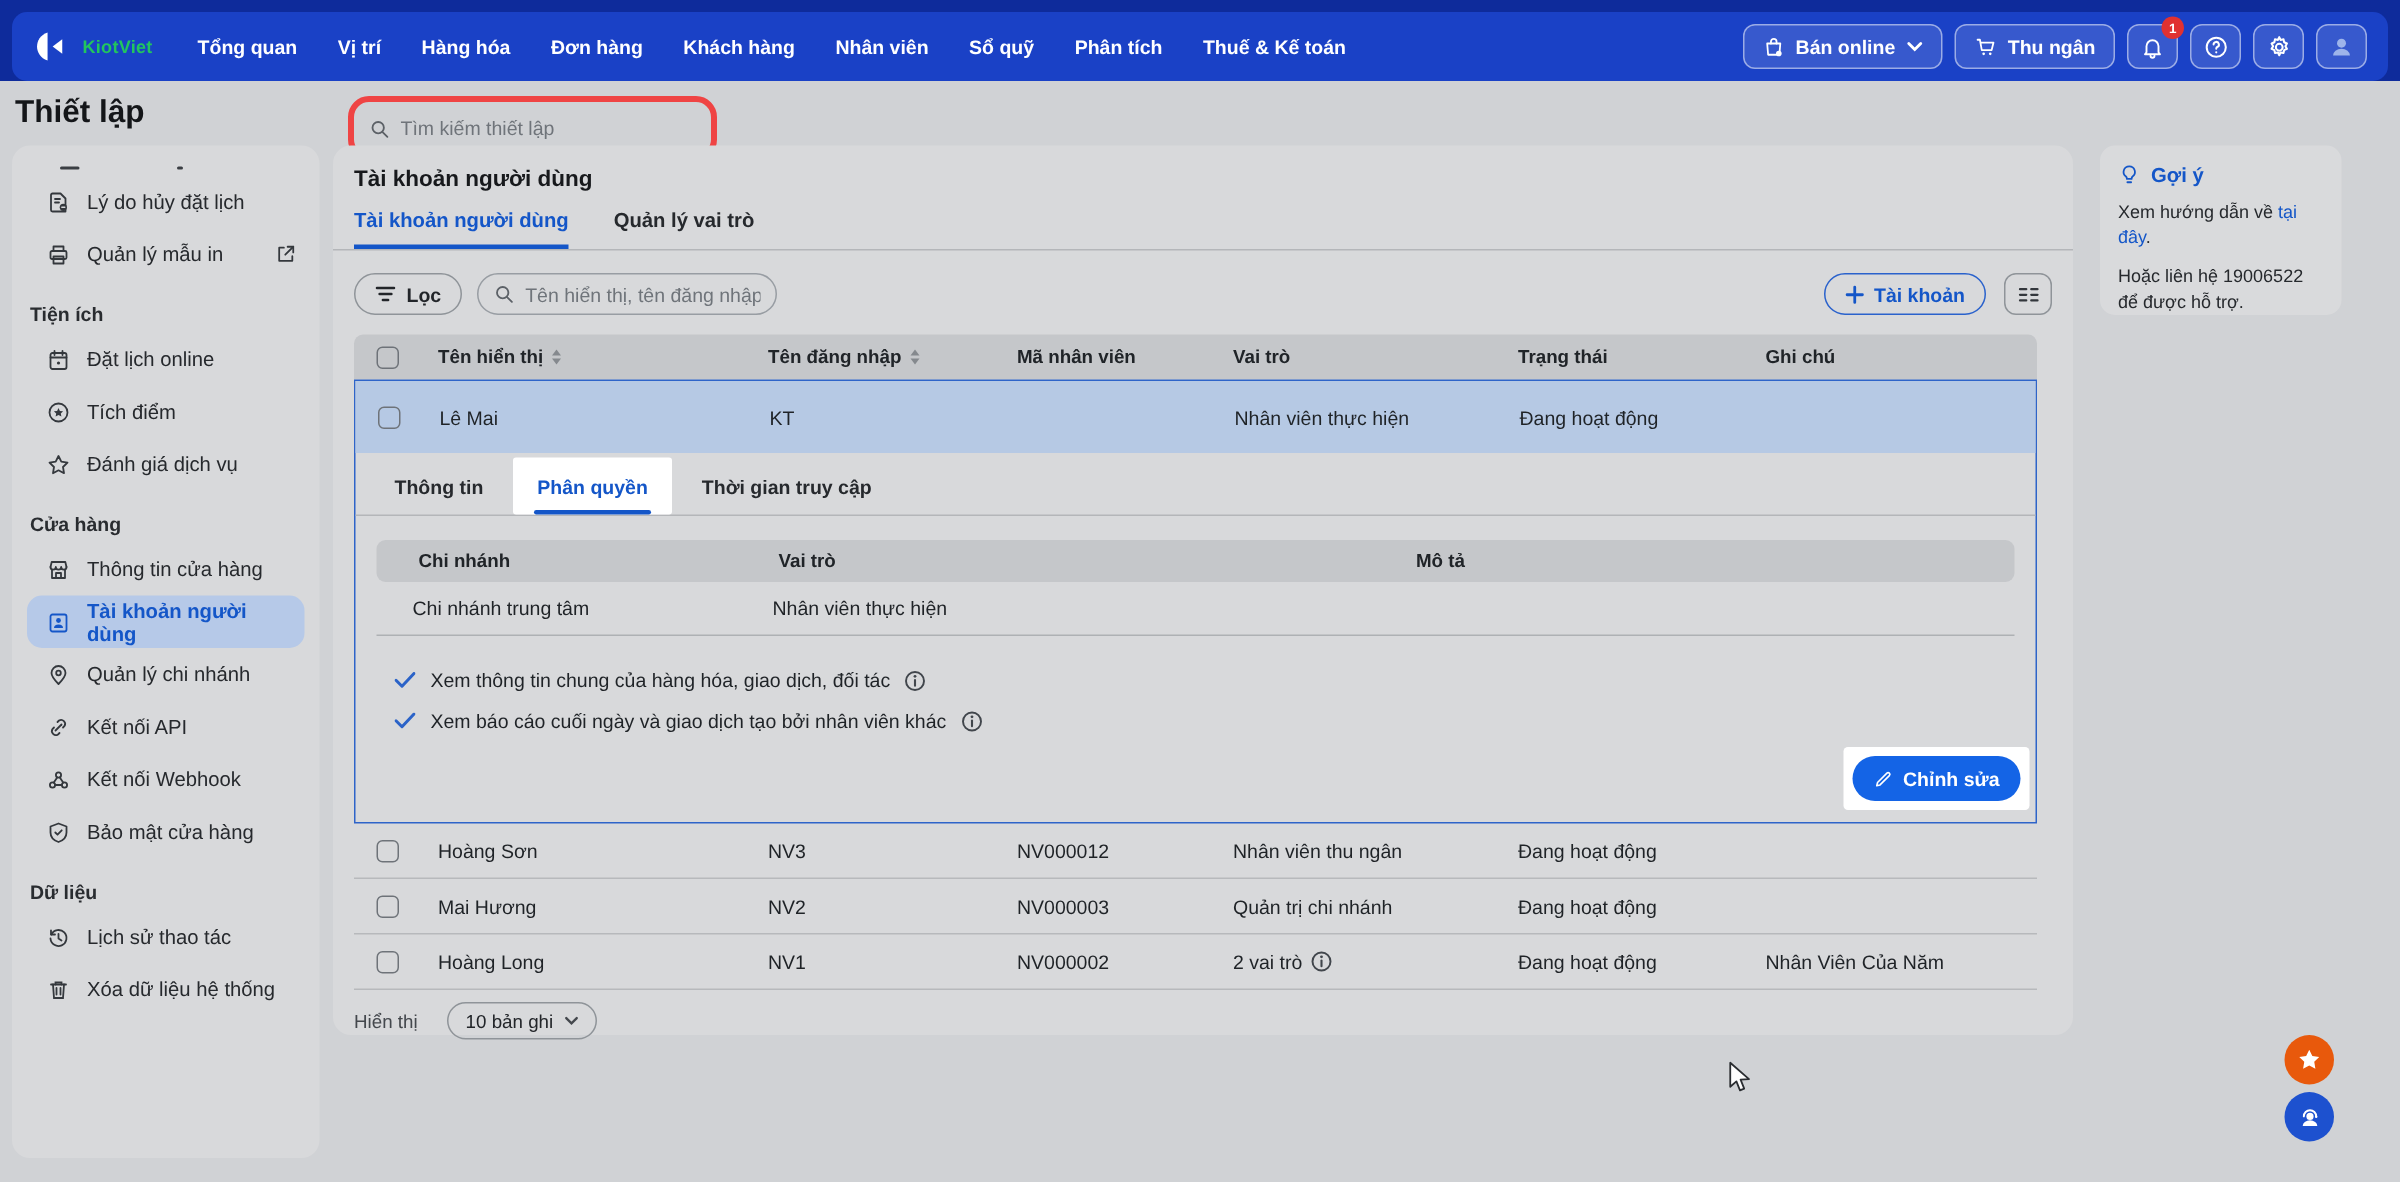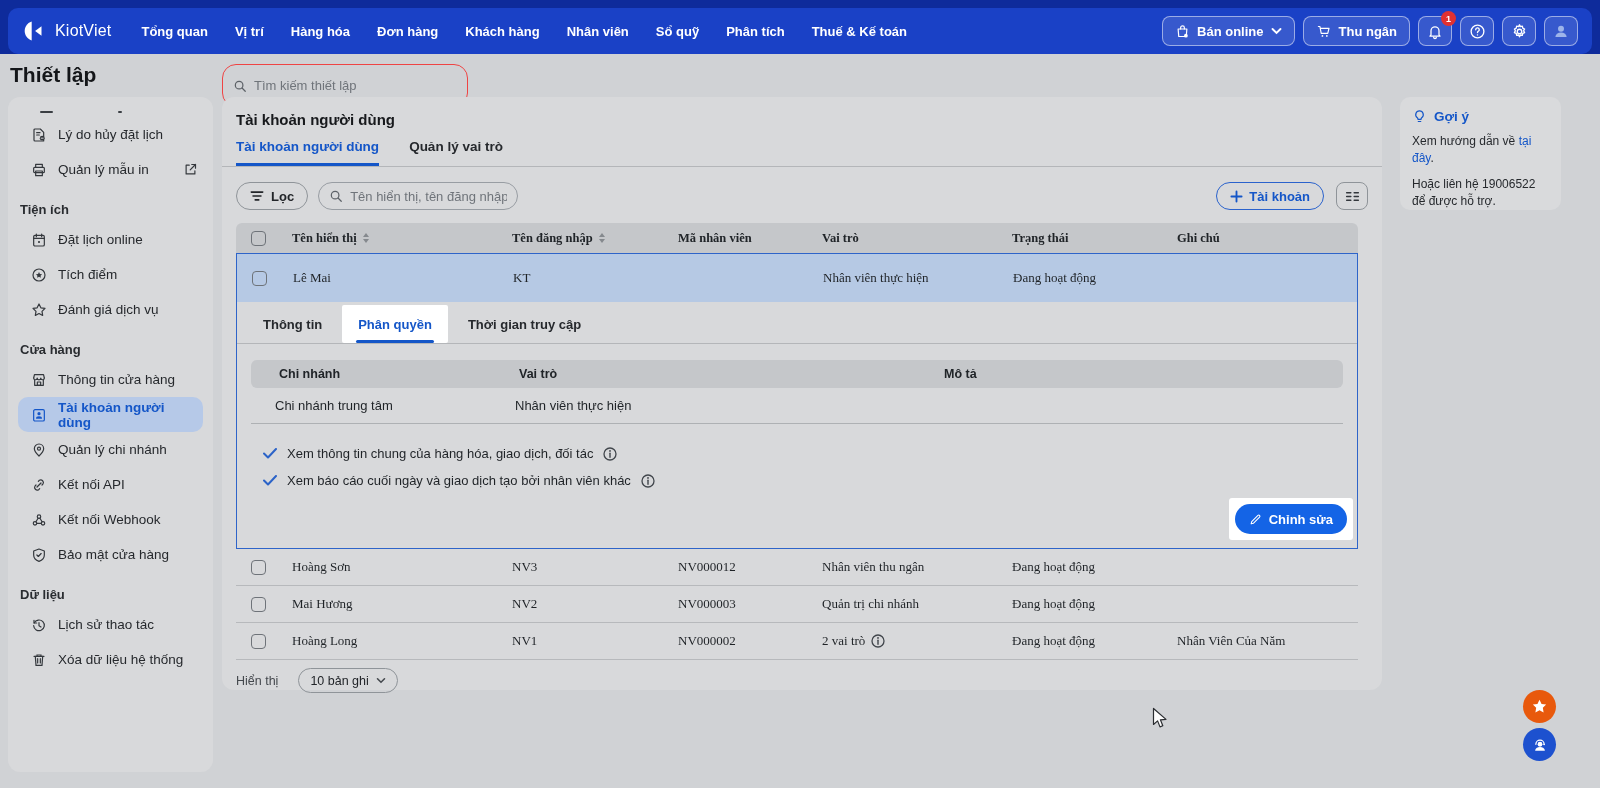--- a/index.html
+++ b/index.html
@@ -6,34 +6,34 @@
   html,body { width:1600px; height:788px; overflow:hidden; }
   body { font-family:"Liberation Sans","DejaVu Sans",sans-serif; background:#d0d2d5; position:relative; color:#1e2226; }
   svg { display:block; }
   .ico { display:inline-flex; align-items:center; justify-content:center; flex:none; }
 
   
   .topwrap { position:absolute; left:0; top:0; width:1600px; height:54px; background:#0e2b9b; }
   .topnav { position:absolute; left:8px; right:8px; top:8px; height:46px; background:#1a41c6; border-radius:10px;
             display:flex; align-items:center; padding:0 14px; gap:8px; }
   .brand { display:flex; align-items:center; gap:8px; margin-right:22px; }
-  .brand-name { color:#ffffff; font-size:16px; font-weight:400; letter-spacing:.2px; }
+  .brand-name { color:#22c55e; font-size:12px; font-weight:700; letter-spacing:.2px; }
   .navmenu { display:flex; align-items:center; gap:27px; }
   .navmenu span { color:#fff; font-size:13px; font-weight:600; cursor:pointer; white-space:nowrap; }
   .nav-right { margin-left:auto; display:flex; align-items:center; gap:8px; }
   .nav-pill { height:30px; border:1px solid rgba(255,255,255,.5); background:rgba(255,255,255,.13); border-radius:8px;
               display:flex; align-items:center; gap:7px; padding:0 12px; color:#fff; font-size:13px; font-weight:700; cursor:pointer; }
   .icon-btn { width:34px; height:30px; border:1px solid rgba(255,255,255,.5); background:rgba(255,255,255,.13); border-radius:8px;
               display:flex; align-items:center; justify-content:center; color:#fff; position:relative; cursor:pointer; }
   .badge { position:absolute; top:-6px; right:-5px; min-width:15px; height:15px; border-radius:8px; background:#e03131;
            color:#fff; font-size:9px; font-weight:700; display:flex; align-items:center; justify-content:center; padding:0 3px; }
 
   
   .page-title { position:absolute; left:10px; top:63px; font-size:21px; font-weight:700; color:#141619; }
-  .search-top { position:absolute; left:222px; top:64px; width:246px; height:43px; border:1px solid #ef4444; border-radius:14px;
+  .search-top { position:absolute; left:232px; top:64px; width:246px; height:43px; border:4px solid #ef4444; border-radius:14px;
                 display:flex; align-items:center; padding:0 10px; gap:7px; color:#6f747a; background:transparent; }
   .search-top input, .search-mid input { border:none; outline:none; background:transparent; font-size:13px; color:#2a2e33; width:100%;
                 font-family:"Liberation Sans","DejaVu Sans",sans-serif; }
   .search-top input::placeholder, .search-mid input::placeholder { color:#6f747a; }
 
   
   .sidebar { position:absolute; left:8px; top:97px; width:205px; height:675px; background:#d8d9db; border-radius:12px;
              padding:6px 10px 10px; overflow:hidden; }
   .side-clip { height:12px; position:relative; margin-bottom:2px; }
   .side-clip .bar1 { position:absolute; left:22px; bottom:2px; width:13px; height:2.5px; background:#3a3e43; border-radius:2px; }
@@ -56,21 +56,21 @@
   .btn-loc { height:28px; border:1px solid #8f9499; border-radius:14px; display:flex; align-items:center; gap:7px; padding:0 13px;
              font-size:13px; font-weight:700; color:#222529; cursor:pointer; }
   .search-mid { width:200px; height:28px; border:1px solid #989da3; border-radius:14px; display:flex; align-items:center;
                 padding:0 10px; gap:7px; color:#6f747a; }
   .btn-add { margin-left:auto; height:28px; border:1.5px solid #2a62cc; border-radius:15px; display:flex; align-items:center; gap:6px;
              padding:0 13px; font-size:13px; font-weight:700; color:#1456c8; cursor:pointer; }
   .btn-cols { width:32px; height:28px; border:1px solid #8f9499; border-radius:8px; display:flex; align-items:center;
               justify-content:center; color:#33373c; cursor:pointer; margin-left:2px; }
 
   .table-wrap { margin:13px 24px 0 14px; }
-  .ugrid { display:grid; grid-template-columns:44px 220px 166px 144px 190px 165px 1fr; align-items:center;font-family:Liberation Serif, serif; }
+  .ugrid { display:grid; grid-template-columns:44px 220px 166px 144px 190px 165px 1fr; align-items:center; }
   .ugrid > div { padding-left:12px; font-size:13px; color:#1f2327; display:flex; align-items:center; gap:6px; }
   .ugrid > .cb-cell { padding-left:0; justify-content:center; }
   .thead { height:30px; background:#c5c7ca; border-radius:6px 6px 0 0; }
   .thead > div { font-size:12.5px; font-weight:700; color:#202428; }
   .checkbox { width:15px; height:15px; border:1.5px solid #6e7379; border-radius:4px; background:transparent; cursor:pointer; }
   .sort { display:inline-flex; flex-direction:column; gap:2px; }
   .sort .up { width:0; height:0; border-left:3.5px solid transparent; border-right:3.5px solid transparent; border-bottom:4.5px solid #85898e; }
   .sort .dn { width:0; height:0; border-left:3.5px solid transparent; border-right:3.5px solid transparent; border-top:4.5px solid #85898e; }
 
   .sel-block { border:1.5px solid #2e64c9; }

